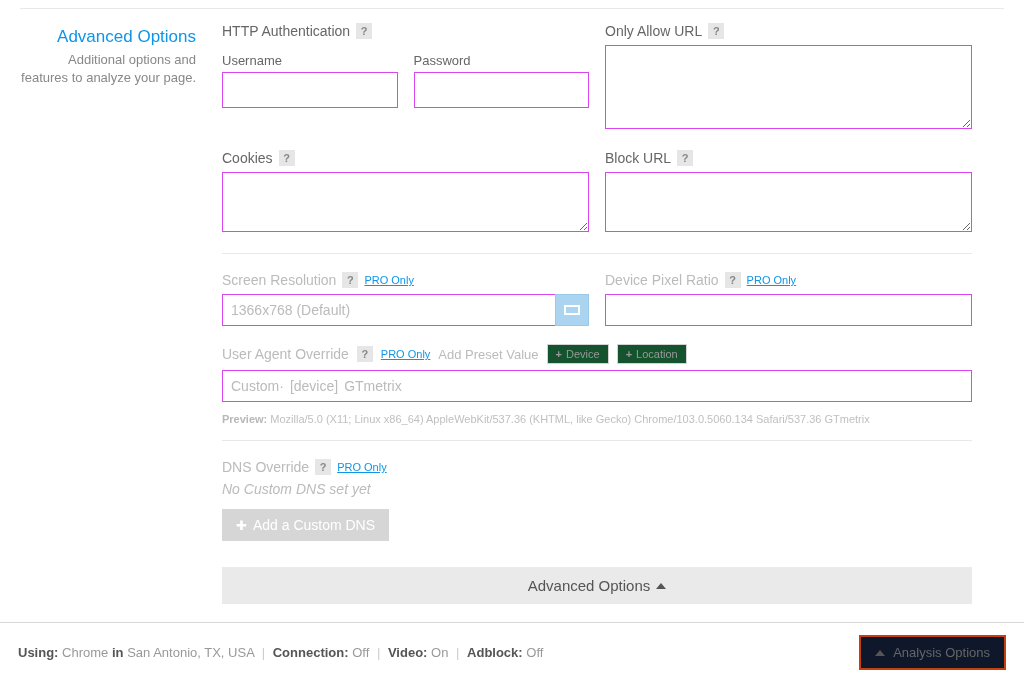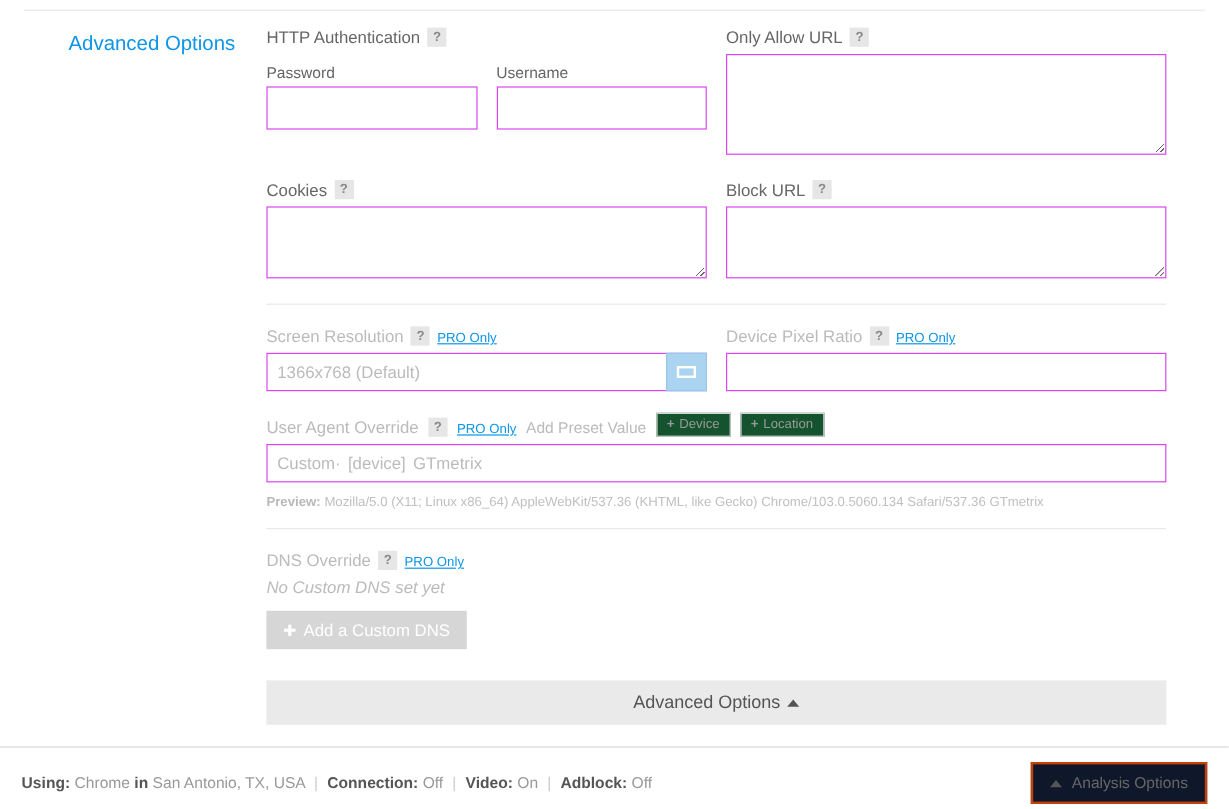--- a/index.html
+++ b/index.html
@@ -19,21 +19,21 @@
 }
 .left-title { color: #0d95e8; font-size: 17px; font-weight: 400; margin-bottom: 4px; }
 .left-sub { color: #888; font-size: 13px; line-height: 1.35; }
 .right-col {
   flex: 1;
   padding: 6px 52px 0 12px;
 }
 .row2 { display: flex; gap: 16px; margin-bottom: 18px; }
 .cell { flex: 1; }
 .label { color: #666; font-size: 14px; margin-bottom: 6px; display: flex; align-items: center; gap: 6px; flex-wrap: wrap; }
-.disabled .label { color: #bbb; align-items: flex-end; }
+.disabled .label { color: #bbb; }
 .help {
   display: inline-flex; width: 16px; height: 16px;
   align-items: center; justify-content: center;
   background: #e6e6e6; color: #888; font-size: 11px; font-weight: bold;
   cursor: help;
 }
 .sub-label { color: #666; font-size: 13px; margin: 8px 0 4px; }
 input[type=text], textarea, .fakeinput {
   width: 100%; border: 1px solid #d946ef; font-family: inherit; font-size: 14px;
   padding: 6px 8px; color: #555;
@@ -92,37 +92,38 @@
 }
 </style>
 </head>
 <body>
 
 <div class="page">
   <hr class="hr-top">
   <div class="layout">
     <div class="left-col">
       <div class="left-title">Advanced Options</div>
+      <div class="left-sub">Additional options and features to analyze your page.</div>
     </div>
 
     <div class="right-col">
 
       <div class="row2">
         <div class="cell">
           <div class="label">
             <span>HTTP Authentication</span>
             <span class="help">?</span>
           </div>
           <div style="display:flex; gap:16px;">
             <div style="flex:1">
-              <div class="sub-label">Password</div>
+              <div class="sub-label">Username</div>
               <input type="text" style="">
             </div>
             <div style="flex:1">
-              <div class="sub-label">Username</div>
+              <div class="sub-label">Password</div>
               <input type="text" style="">
             </div>
           </div>
         </div>
         <div class="cell">
           <div class="label">
             <span>Only Allow URL</span>
             <span class="help">?</span>
           </div>
           <textarea style="height: 84px;"></textarea>

